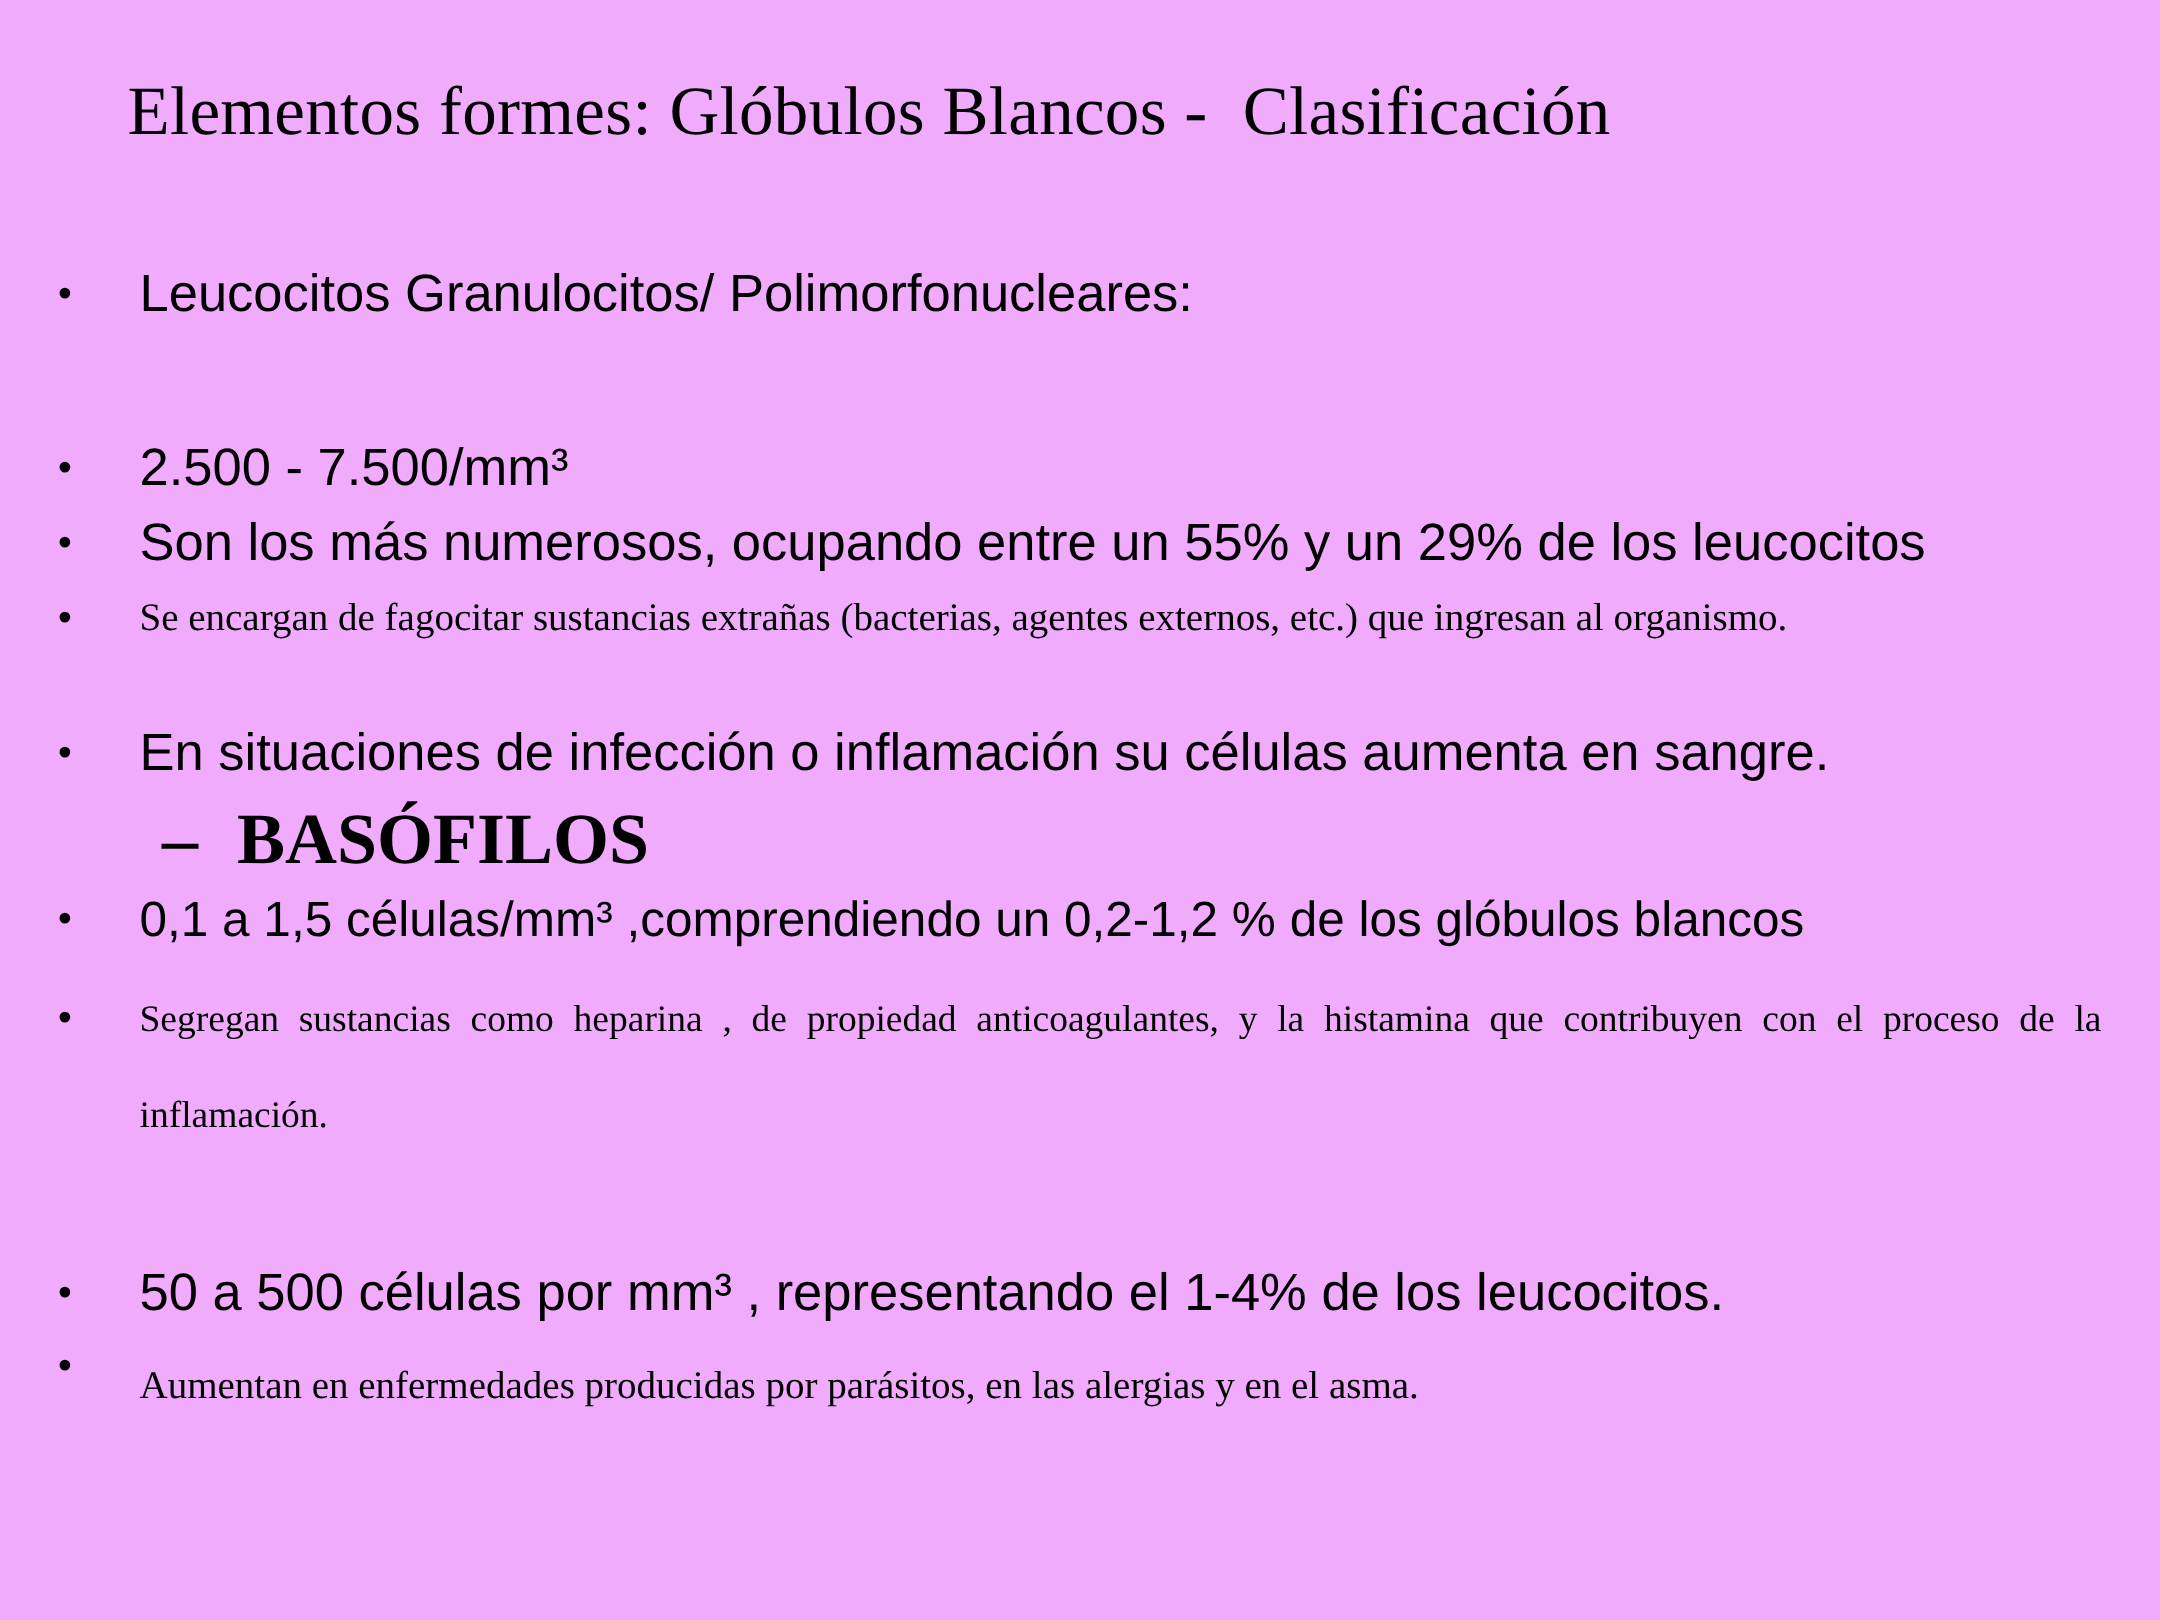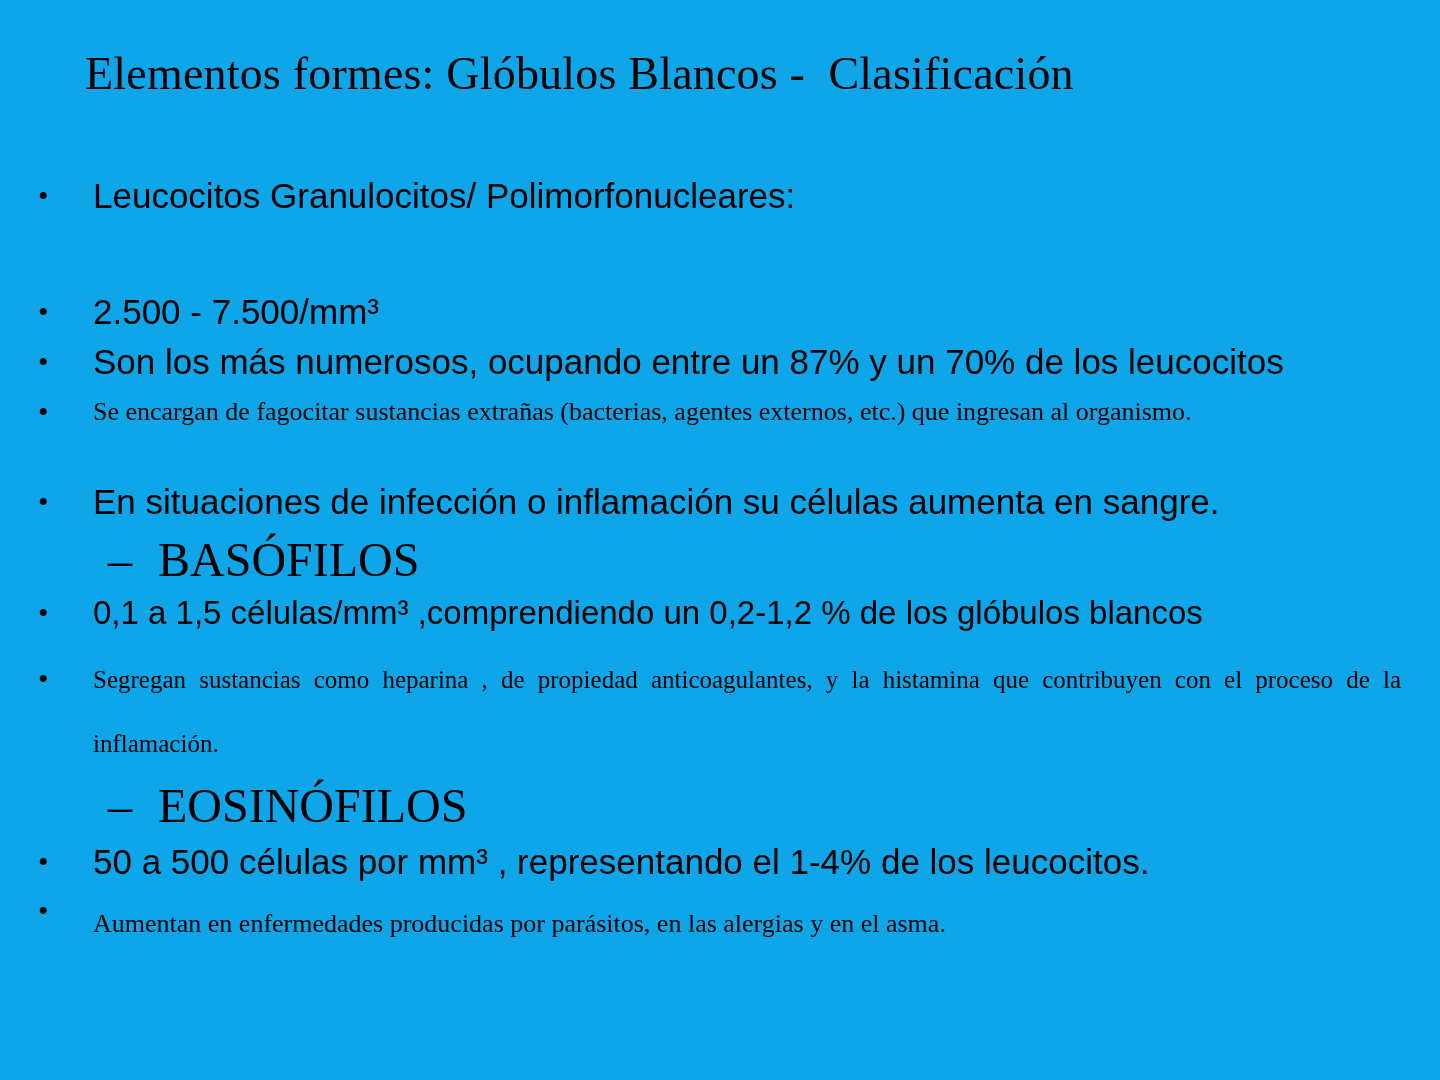--- a/index.html
+++ b/index.html
@@ -12,21 +12,21 @@
       height: 1080px;
       position: relative;
       overflow: hidden;
       font-family: "DejaVu Serif", "Liberation Serif", serif;
       color: #000000;
     }
     .slide {
       position: absolute;
       left: 0; top: 0;
       width: 1440px; height: 1080px;
-      background: #0ea5e9;
+      background: #f0abfc;
     }
     .title {
       position: absolute;
       left: 85px;
       top: 44px;
       font-family: "Liberation Serif", "DejaVu Serif", serif;
       font-size: 46px;
       line-height: 60px;
       white-space: pre;
       letter-spacing: 0.2px;
@@ -50,21 +50,21 @@
       left: 93px;
     }
     .sub {
       position: absolute;
       left: 108px;
       font-family: "Liberation Serif", "DejaVu Serif", serif;
       white-space: nowrap;
     }
     .sub .dash { display: inline-block; width: 50px; }
     .sub-small { font-size: 38px; line-height: 46px; }
-    .sub-large { font-size: 48px; line-height: 56px; }
+    .sub-large { font-size: 48px; line-height: 56px; font-weight: bold; }
     .justify {
       position: absolute;
       left: 93px;
       width: 1308px;
       font-family: "Liberation Serif", "DejaVu Serif", serif;
       font-size: 25px;
       line-height: 64px;
       text-align: justify;
       text-align-last: left;
     }
@@ -89,21 +89,21 @@
     <span class="line text" style="top:175px;">Leucocitos Granulocitos/ Polimorfonucleares:</span>
   </div>
 
 
   <div>
     <span class="bullet" style="top:291px;">•</span>
     <span class="line text" style="top:291px;">2.500 - 7.500/mm³</span>
   </div>
   <div>
     <span class="bullet" style="top:341px;">•</span>
-    <span class="line text" style="top:341px;">Son los más numerosos, ocupando entre un 87% y un 70% de los leucocitos</span>
+    <span class="line text" style="top:341px;">Son los más numerosos, ocupando entre un 55% y un 29% de los leucocitos</span>
   </div>
   <div>
     <span class="bullet" style="top:391px;">•</span>
     <div class="wrap" style="top:392px;">Se encargan de fagocitar sustancias extrañas (bacterias, agentes externos, etc.) que ingresan al organismo.</div>
   </div>
   <div>
     <span class="bullet" style="top:481px;">•</span>
     <span class="line text" style="top:481px;">En situaciones de infección o inflamación su células aumenta en sangre.</span>
   </div>
 
@@ -113,23 +113,20 @@
 
   <div>
     <span class="bullet" style="top:592px;">•</span>
     <span class="line text" style="top:592px; font-size:33px;">0,1 a 1,5 células/mm³ ,comprendiendo un 0,2-1,2 % de los glóbulos blancos</span>
   </div>
   <div>
     <span class="bullet" style="top:658px;">•</span>
     <div class="justify" style="top:648px;">Segregan sustancias como heparina , de propiedad anticoagulantes, y la histamina que contribuyen con el proceso de la inflamación.</div>
   </div>
 
-  <div class="sub sub-large" style="top:778px;">
-    <span class="dash">–</span><span>EOSINÓFILOS</span>
-  </div>
 
   <div>
     <span class="bullet" style="top:841px;">•</span>
     <span class="line text" style="top:841px;">50 a 500 células por mm³ , representando el 1-4% de los leucocitos.</span>
   </div>
   <div>
     <span class="bullet" style="top:890px;">•</span>
     <div class="wrap" style="top:904px; width:1290px;">Aumentan en enfermedades producidas por parásitos, en las alergias y en el asma.</div>
   </div>
 

